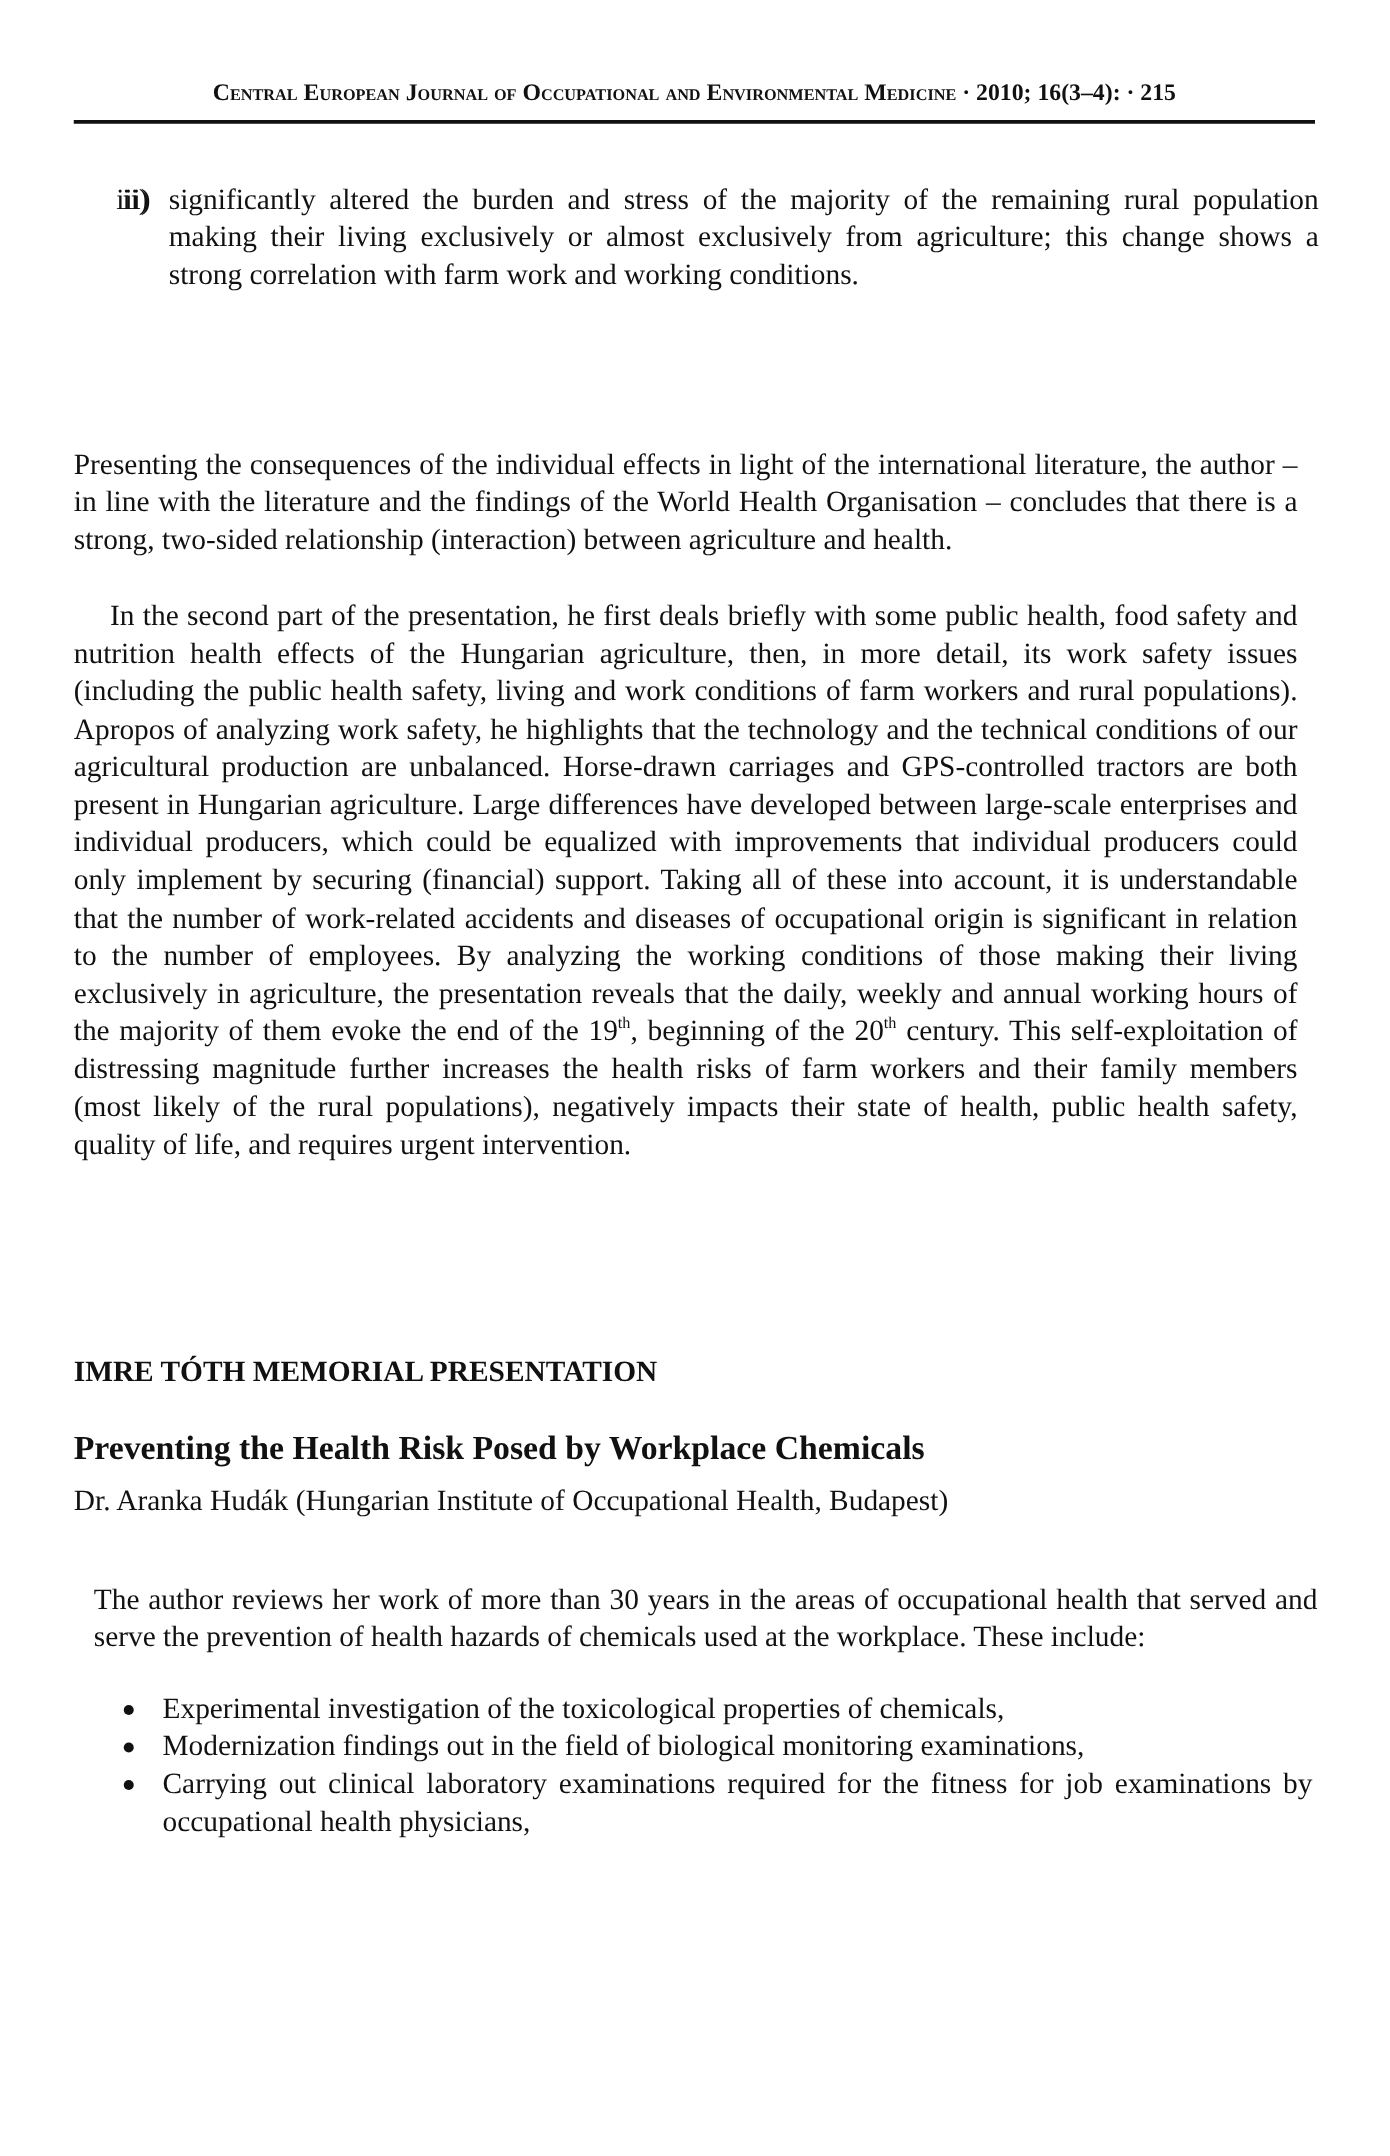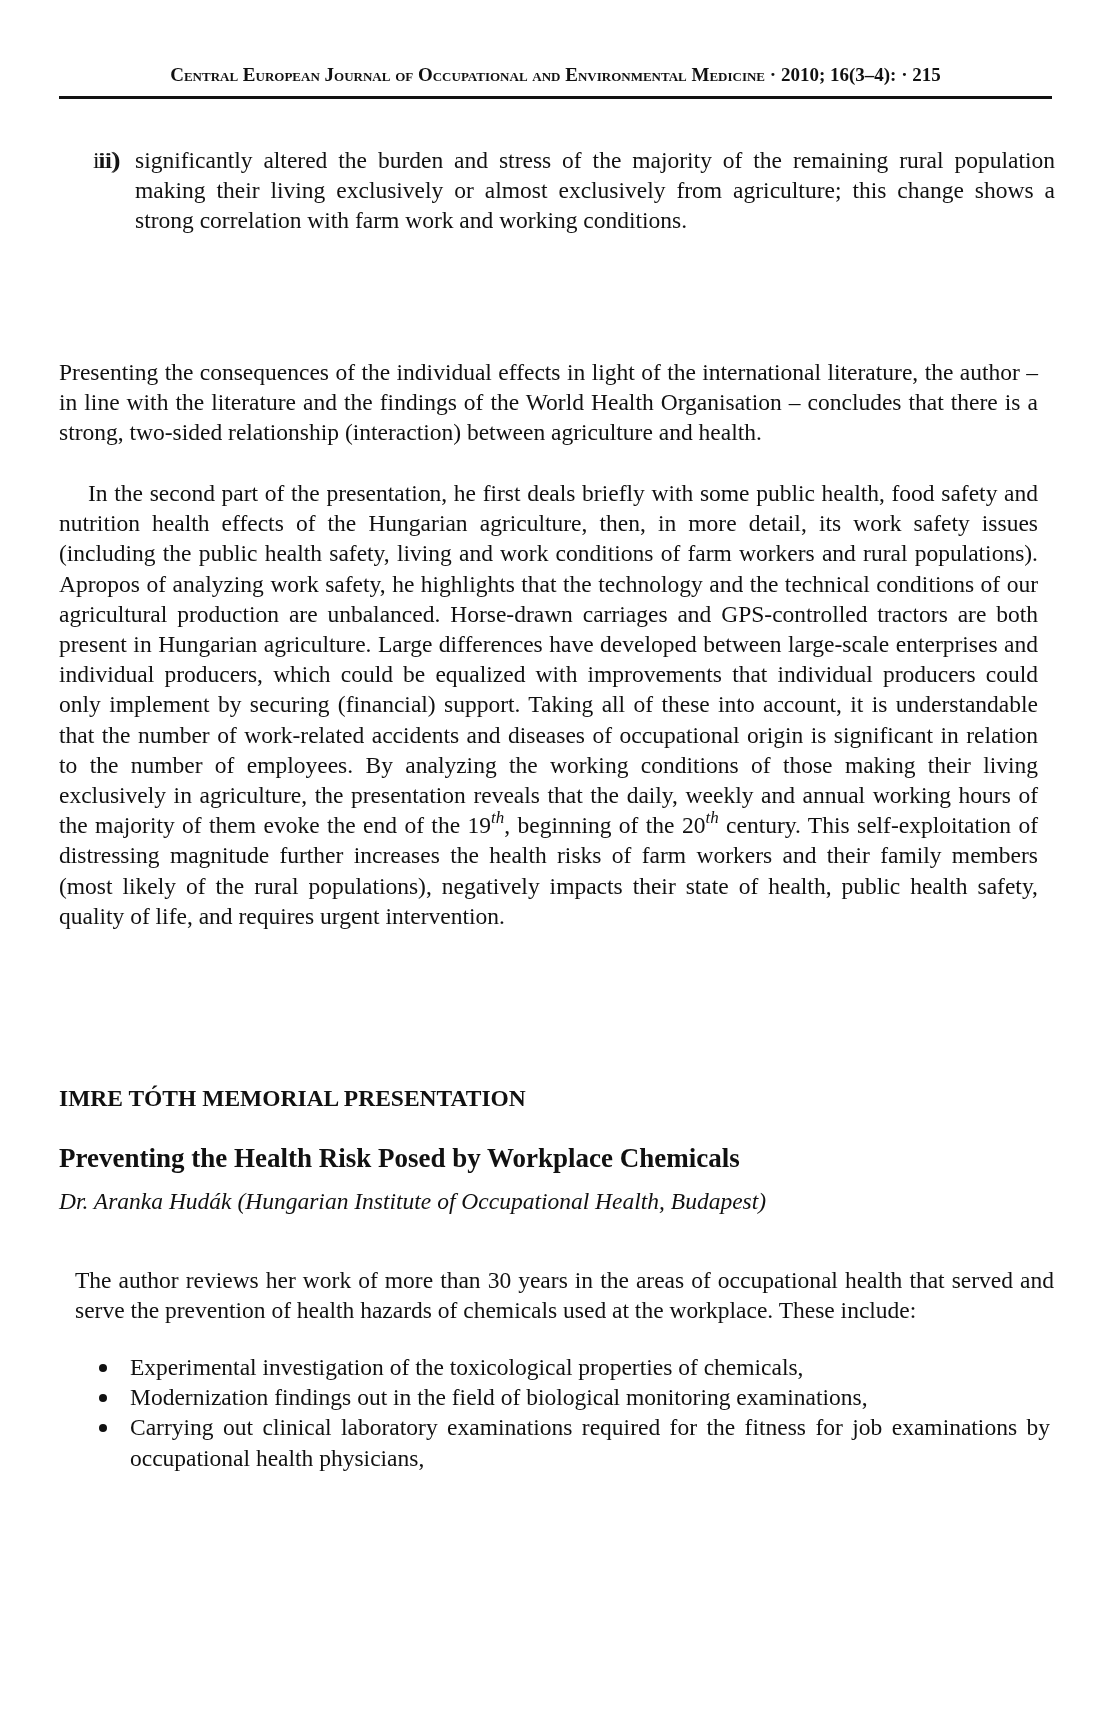--- a/index.html
+++ b/index.html
@@ -83,24 +83,23 @@
       top: 478px;
       left: 0;
       width: 979px;
       margin: 0;
       text-indent: 0;
     }
     .para-2 {
       text-indent: 0;
     }
     sup {
-      font-size: 17px;
+      font-size: 13px;
       line-height: 0;
       vertical-align: 10px;
-      font-style: italic;
     }
     .section-label {
       position: absolute;
       top: 1083px;
       left: 0;
       font-weight: bold;
       font-size: 23.5px;
       line-height: 30px;
       margin: 0;
       white-space: nowrap;
@@ -112,21 +111,20 @@
       font-weight: bold;
       font-size: 27px;
       line-height: 34px;
       margin: 0;
       white-space: nowrap;
     }
     .article-author {
       position: absolute;
       top: 1186px;
       left: 0;
-      font-style: italic;
       font-size: 23.5px;
       line-height: 30px;
       margin: 0;
       white-space: nowrap;
     }
     .para-3 {
       position: absolute;
       top: 1249px;
       left: 0;
       width: 979px;

